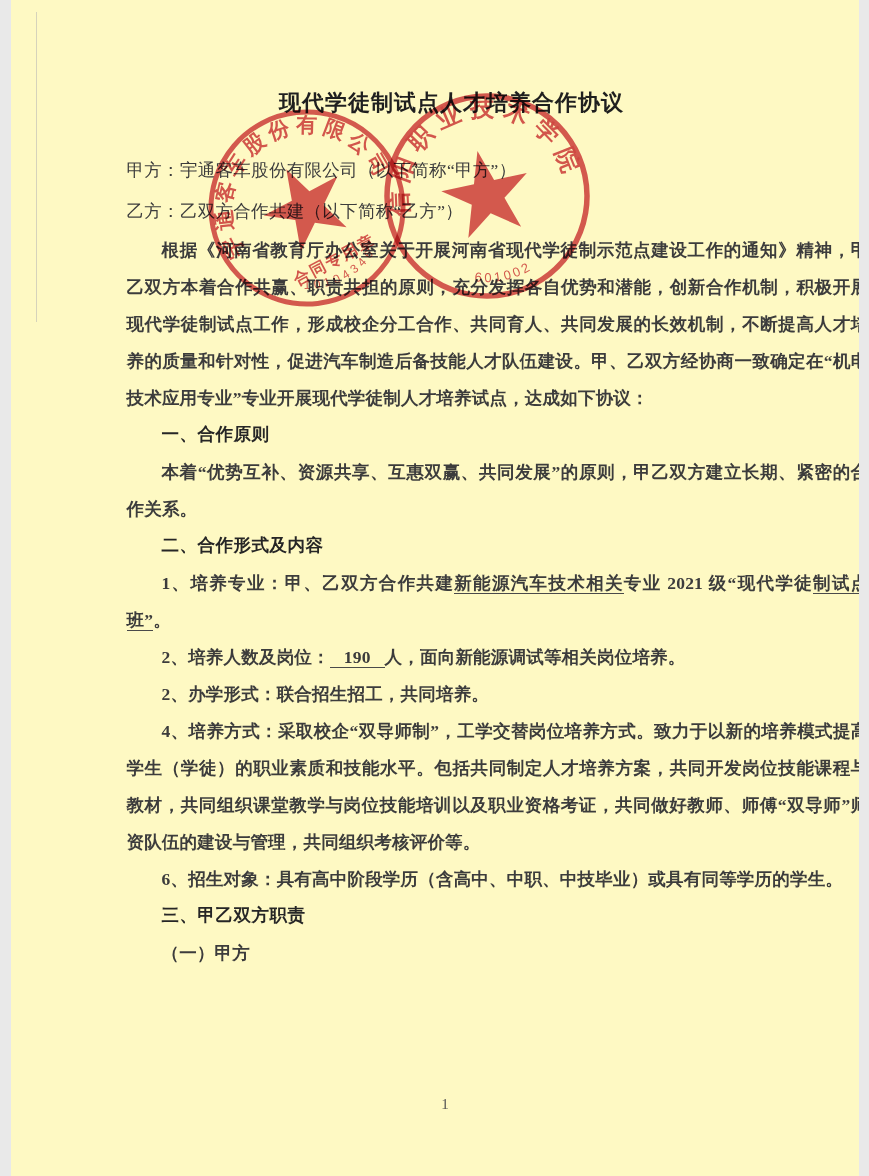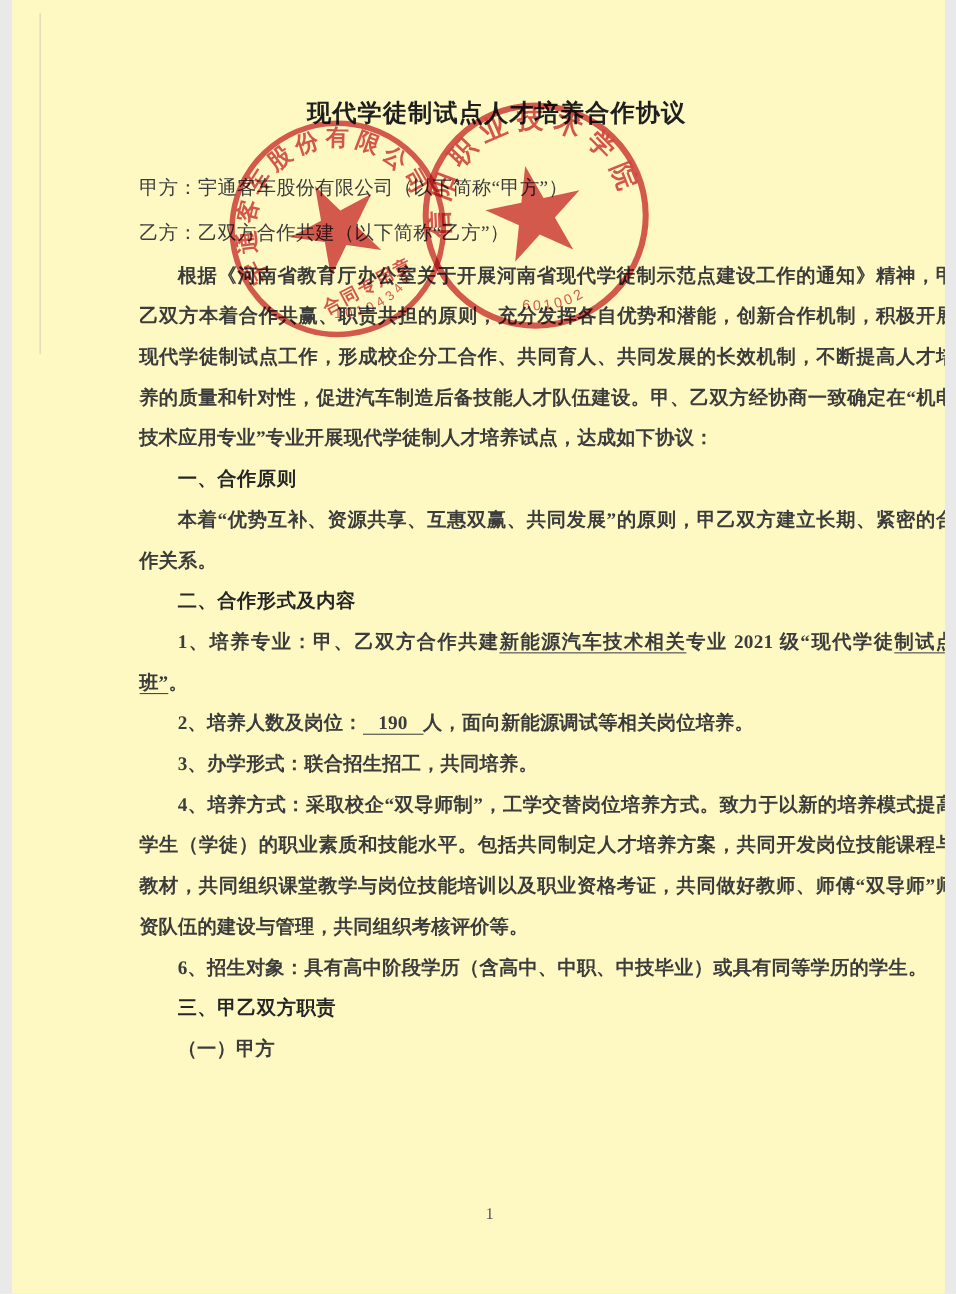--- a/index.html
+++ b/index.html
@@ -13,21 +13,21 @@
   .title{
     position:absolute;top:88px;left:88px;width:706px;margin:0;padding-right:34px;
     text-align:center;font-family:"Liberation Sans","DejaVu Sans",sans-serif;
     font-size:22px;font-weight:700;letter-spacing:1px;color:#1f1f1f;
   }
   .content{position:absolute;left:88px;top:150px;width:742px;margin-left:28px;}
   .party{margin:0;line-height:41px;font-size:17.5px;letter-spacing:.3px;}
   .para{margin:0;line-height:37px;font-size:17.5px;letter-spacing:.2px;text-align:justify;}
   .indent{text-indent:2em;font-weight:bold;}
   .heading{
-    font-family:Liberation Serif, serif;
+    font-family:Liberation Mono, monospace;
     font-weight:700;color:#262626;letter-spacing:.5px;
   }
   .ul{border-bottom:1.5px solid #4a4a4a;}
   .blank{border-bottom:1.5px solid #4a4a4a;padding:0 14px;}
   .page-number{position:absolute;top:1096px;left:0;width:869px;text-align:center;font-size:15px;color:#555;}
   svg.seal{position:absolute;mix-blend-mode:multiply;opacity:.88;}
   #company-seal{left:186px;top:98px;}
   #college-seal{left:361px;top:81px;}
   #edge-seals{position:absolute;left:829px;top:440px;mix-blend-mode:multiply;opacity:.85;}
   .seal-text{font-family:"Liberation Serif","DejaVu Serif",serif;font-weight:700;}
@@ -49,21 +49,21 @@
 
     <p class="para indent heading">一、合作原则</p>
     <p class="para indent">本着“优势互补、资源共享、互惠双赢、共同发展”的原则，甲乙双方建立长期、紧密的合作关系。</p>
 
     <p class="para indent heading">二、合作形式及内容</p>
 
     <p class="para indent"><span>1、培养专业：甲、乙双方合作共建</span><span class="ul">新能源汽车技术相关</span><span>专业 2021 级“现代学徒</span><span class="ul">制试点班”</span><span>。</span></p>
 
     <p class="para indent"><span>2、培养人数及岗位：</span><span class="blank">190</span><span>人，面向新能源调试等相关岗位培养。</span></p>
 
-    <p class="para indent">3、办学形式：联合招生招工，共同培养。</p>
+    <p class="para indent">2、办学形式：联合招生招工，共同培养。</p>
     <p class="para indent">4、培养方式：采取校企“双导师制”，工学交替岗位培养方式。致力于以新的培养模式提高学生（学徒）的职业素质和技能水平。包括共同制定人才培养方案，共同开发岗位技能课程与教材，共同组织课堂教学与岗位技能培训以及职业资格考证，共同做好教师、师傅“双导师”师资队伍的建设与管理，共同组织考核评价等。</p>
     <p class="para indent">6、招生对象：具有高中阶段学历（含高中、中职、中技毕业）或具有同等学历的学生。</p>
 
     <p class="para indent heading">三、甲乙双方职责</p>
     <p class="para indent">（一）甲方</p>
   </div>
 
   <div class="page-number">1</div>
 
   <svg id="company-seal" class="seal" width="220" height="220" viewBox="-110 -110 220 220">

